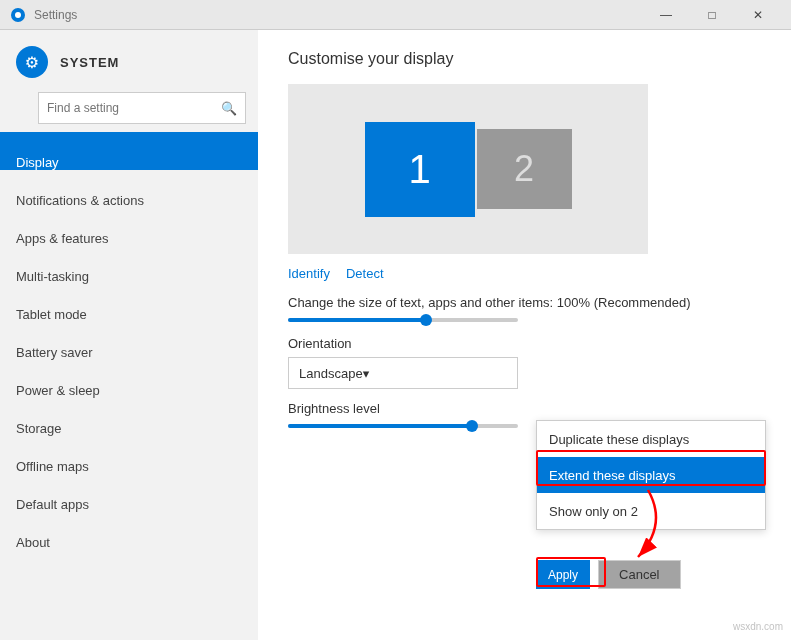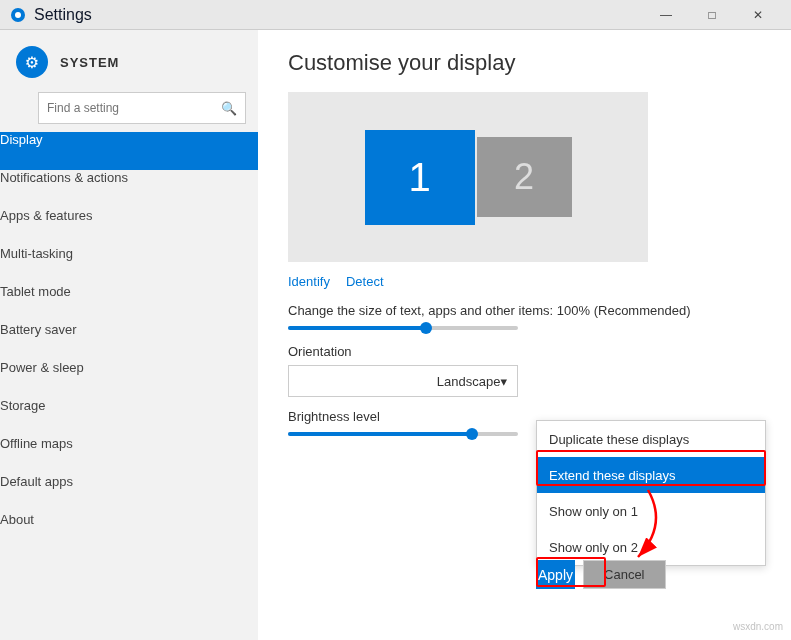--- a/index.html
+++ b/index.html
@@ -25,22 +25,22 @@
     }
     .titlebar-icon {
       width: 16px;
       height: 16px;
       margin-right: 8px;
       display: flex;
       align-items: center;
       justify-content: center;
     }
     .titlebar-title {
-      font-size: 16px;
-      color: #0f172a;
+      font-size: 12px;
+      color: #737373;
       flex: 1;
     }
     .titlebar-controls {
       display: flex;
       gap: 0;
     }
     .titlebar-btn {
       width: 46px;
       height: 30px;
       display: flex;
@@ -117,42 +117,42 @@
       color: #666;
       font-size: 13px;
     }
     .sidebar-nav {
       flex: 1;
       overflow-y: auto;
     }
     .nav-item {
       height: 38px;
       display: flex;
-      align-items: flex-start;
-      padding: 0 0;
+      align-items: flex-end;
+      padding: 0 16px;
       cursor: pointer;
       color: #444;
       font-size: 13px;
     }
     .nav-item.active {
       background: #0078d7;
       color: white;
     }
 
     
     .main-content {
       flex: 1;
       background: white;
       height: 100%;
       overflow-y: auto;
       padding: 20px 30px;
       position: relative;
     }
     .page-title {
-      font-size: 22px;
+      font-size: 16px;
       font-weight: 300;
       color: #333;
       margin-bottom: 16px;
     }
 
     
     .display-preview {
       width: 360px;
       height: 170px;
       background: #e8e8e8;
@@ -237,21 +237,21 @@
       color: #333;
       margin-bottom: 6px;
     }
     .dropdown {
       width: 230px;
       height: 32px;
       background: white;
       border: 1px solid #ccc;
       display: flex;
       align-items: center;
-      justify-content: flex-end;
+      justify-content: flex-start;
       padding: 0 10px;
       cursor: pointer;
       font-size: 13px;
       color: #333;
       margin-bottom: 12px;
     }
 
     
     .brightness-label {
       font-size: 13px;
@@ -314,22 +314,22 @@
       left: 278px;
       top: 530px;
       display: flex;
       gap: 8px;
       z-index: 10;
     }
     .btn-apply {
       background: #0078d7;
       color: white;
       border: none;
-      padding: 6px 2px;
-      font-size: 14px;
+      padding: 6px 12px;
+      font-size: 12px;
       cursor: pointer;
     }
     .btn-cancel {
       background: #a3a3a3;
       color: #333;
       border: 1px solid #ccc;
       padding: 6px 20px;
       font-size: 13px;
       cursor: pointer;
     }
@@ -465,23 +465,20 @@
     </div>
 
     <div class="dropdown-menu">
       <div class="dropdown-menu-item">
         <span>Duplicate these displays</span>
       </div>
       <div class="dropdown-menu-item selected">
         <span>Extend these displays</span>
       </div>
       <div class="dropdown-menu-item">
-        <span>Show only on 1</span>
-      </div>
-      <div class="dropdown-menu-item">
         <span>Show only on 2</span>
       </div>
     </div>
 
     <div class="action-buttons">
       <button class="btn-apply">Apply</button>
       <button class="btn-cancel">Cancel</button>
     </div>
 
     <div class="red-rect" style="left: 278px; top: 420px; width: 230px; height: 36px;"></div>

